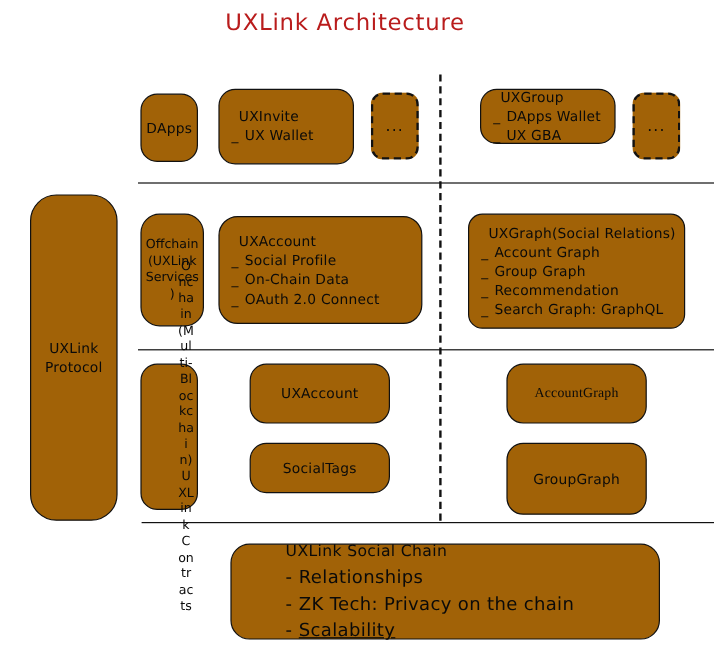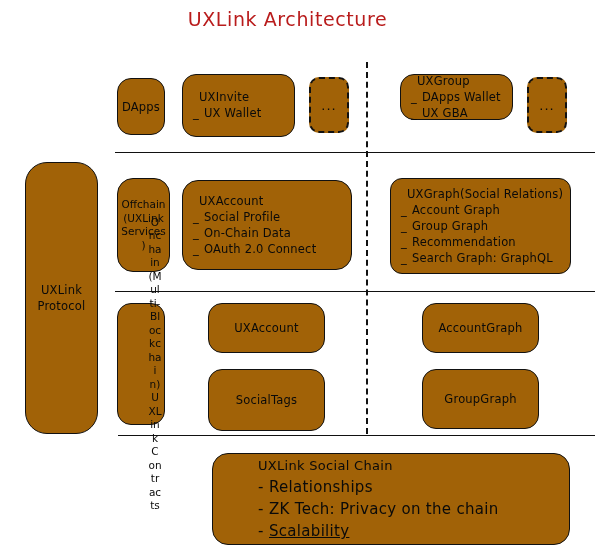--- a/index.html
+++ b/index.html
@@ -196,33 +196,33 @@
   </div>
 
   <div class="box center" style="left:117px; top:303px; width:48px; height:122px; border-radius:14px;padding-left:28px;">
     <div class="label-stack">Onchain (Multi-Blockchain) UXLink Contracts</div>
   </div>
 
   <div class="box center" style="left:208px; top:303px; width:117px; height:50px;">
     <div class="box-line">UXAccount</div>
   </div>
 
-  <div class="box center" style="left:208px; top:369px; width:117px; height:62px;">
+  <div class="box center" style="left:208px; top:369px; width:117px; height:42px;">
     <div class="box-line">SocialTags</div>
   </div>
 
-  <div class="box center" style="left:422px; top:303px; width:117px; height:50px;">
+  <div class="box center" style="left:422px; top:303px; width:117px; height:50px;font-family:Liberation Serif, serif;">
     <div class="box-line">AccountGraph</div>
   </div>
 
   <div class="box center" style="left:422px; top:369px; width:117px; height:60px;">
     <div class="box-line">GroupGraph</div>
   </div>
 
-  <div class="box" style="left:192px; top:453px; width:358px; height:92px; border-radius:16px;margin-left:20px;">
+  <div class="box" style="left:192px; top:453px; width:358px; height:80px; border-radius:16px;">
     <div class="bigbox-title" style="padding-left:45px;">UXLink Social Chain</div>
     <div class="bigbox-item" style="padding-left:45px;">
       <span class="dash-mark">-</span><span>Relationships</span>
     </div>
     <div class="bigbox-item" style="padding-left:45px;">
       <span class="dash-mark">-</span><span>ZK Tech: Privacy on the chain</span>
     </div>
     <div class="bigbox-item" style="padding-left:45px;text-decoration:underline;">
       <span class="dash-mark">-</span><span>Scalability</span>
     </div>

